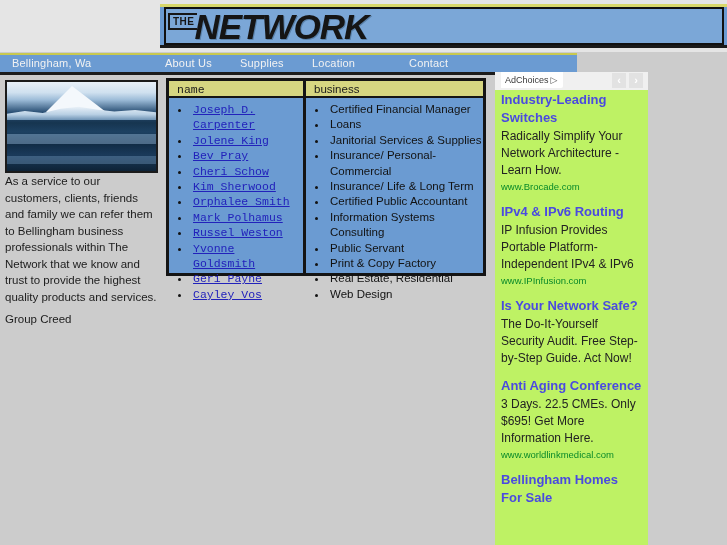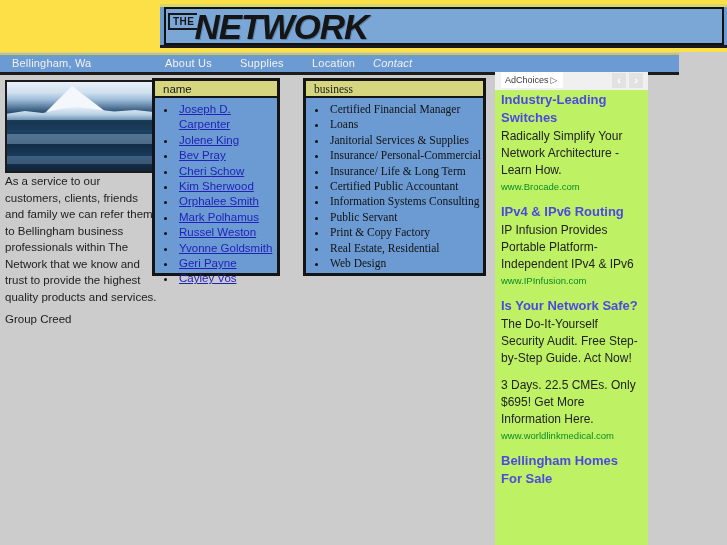--- a/index.html
+++ b/index.html
@@ -14,21 +14,21 @@
     overflow: hidden;
     position: relative;
   }
 
   
   #header-banner {
     position: absolute;
     left: 0; top: 0;
     width: 727px;
     height: 52px;
-    background: #fde047;
+    background: #e5e5e5;
   }
   #banner-strip {
     position: absolute;
     left: 160px; top: 4px;
     right: 0;
     height: 44px;
     background: #6b9bd2;
     border-top: 3px solid #1a1a1a;
     border-bottom: 3px solid #1a1a1a;
     box-sizing: border-box;
@@ -82,21 +82,21 @@
     letter-spacing: -1px;
     margin-left: -2px;
     text-shadow: 1px 1px 0 #5a82ab;
     line-height: 1;
   }
 
   
   #nav-bar {
     position: absolute;
     left: 0; top: 53px;
-    width: 679px;
+    width: 577px;
     height: 19px;
     background: #6b9bd2;
     border-top: 2px solid #c9c94f;
     box-sizing: border-box;
   }
   #nav-bar::after {
     content: "";
     position: absolute;
     left: 0; bottom: -3px; right: 0;
     height: 3px;
@@ -109,21 +109,21 @@
     color: #f2f2f2;
     font-family: "Liberation Sans", sans-serif;
     white-space: nowrap;
     text-decoration: none;
     letter-spacing: 0.2px;
   }
   #nav-location-label { left: 12px; }
   #nav-about { left: 165px; }
   #nav-officers { left: 240px; }
   #nav-locationlink { left: 312px; }
-  #nav-contact { left: 373px; font-style: italic; }
+  #nav-contact { left: 409px; }
 
   
   #left-col {
     position: absolute;
     left: 5px; top: 80px;
     width: 155px;
   }
   #creed-photo {
     width: 153px;
     height: 93px;
@@ -181,29 +181,29 @@
   }
 
   
   .list-panel {
     position: absolute;
     border: 3px solid #141414;
     background: #6b9bd2;
     box-sizing: border-box;
   }
   #name-panel {
-    left: 152px; top: 78px;
-    width: 128px;
+    left: 166px; top: 78px;
+    width: 140px;
     height: 198px;
+    font-family: Liberation Mono, monospace;
   }
   #business-panel {
     left: 303px; top: 78px;
     width: 183px;
     height: 198px;
-    font-family: Liberation Serif, serif;
   }
   .panel-head {
     background: #d6d681;
     border-bottom: 2px solid #141414;
     font-size: 11.5px;
     color: #1a1a1a;
     padding: 2px 0 2px 8px;
     height: 17px;
     box-sizing: border-box;
     line-height: 13px;
@@ -380,20 +380,21 @@
       <div class="ad-unit">
         <a class="ad-title" href="#">IPv4 &amp; IPv6 Routing</a>
         <div class="ad-desc">IP Infusion Provides Portable Platform-Independent IPv4 &amp; IPv6</div>
         <a class="ad-url" href="#">www.IPInfusion.com</a>
       </div>
       <div class="ad-unit" style="margin-bottom: 9px;">
         <a class="ad-title" href="#">Is Your Network Safe?</a>
         <div class="ad-desc">The Do-It-Yourself Security Audit. Free Step-by-Step Guide. Act Now!</div>
       </div>
       <div class="ad-unit">
+        <a class="ad-title" href="#">Anti Aging Conference</a>
         <div class="ad-desc">3 Days. 22.5 CMEs. Only $695! Get More Information Here.</div>
         <a class="ad-url" href="#">www.worldlinkmedical.com</a>
       </div>
       <div class="ad-unit" style="margin-bottom: 3px;">
         <a class="ad-title" href="#">Bellingham Homes For Sale</a>
       </div>
     </div>
 </div>
 
 </body></html>

